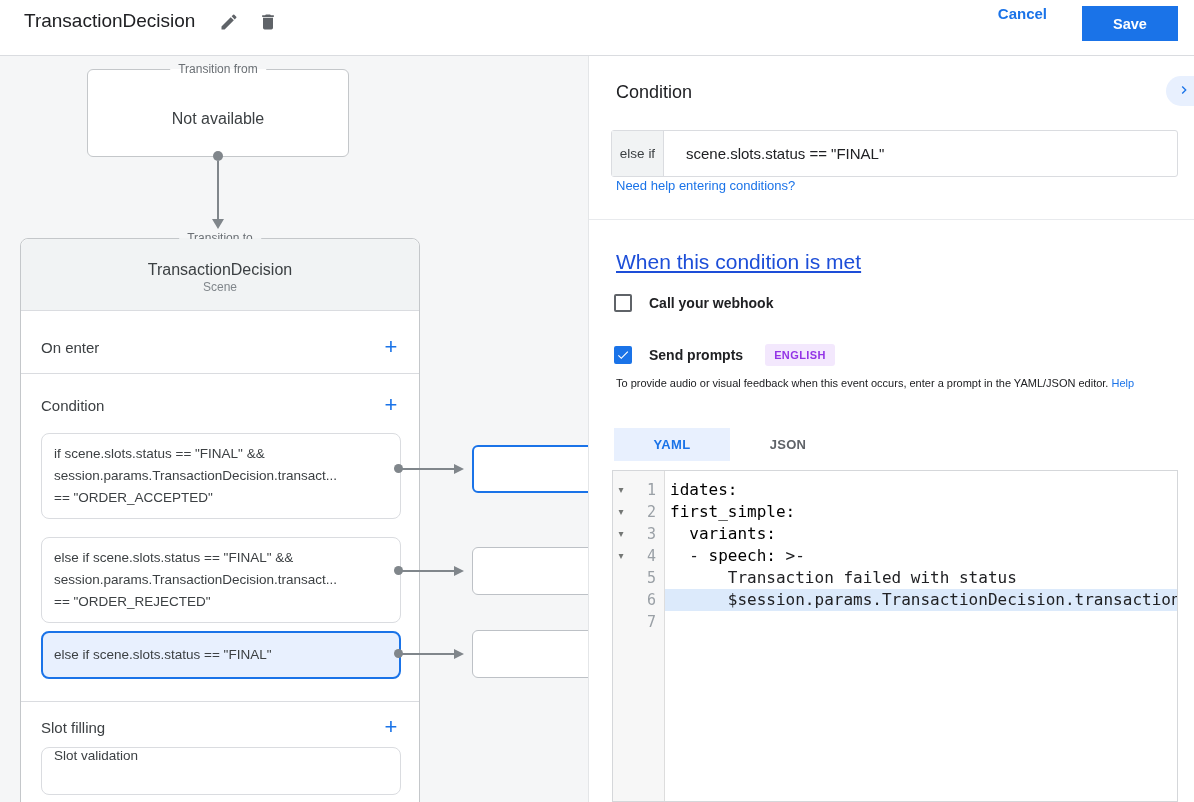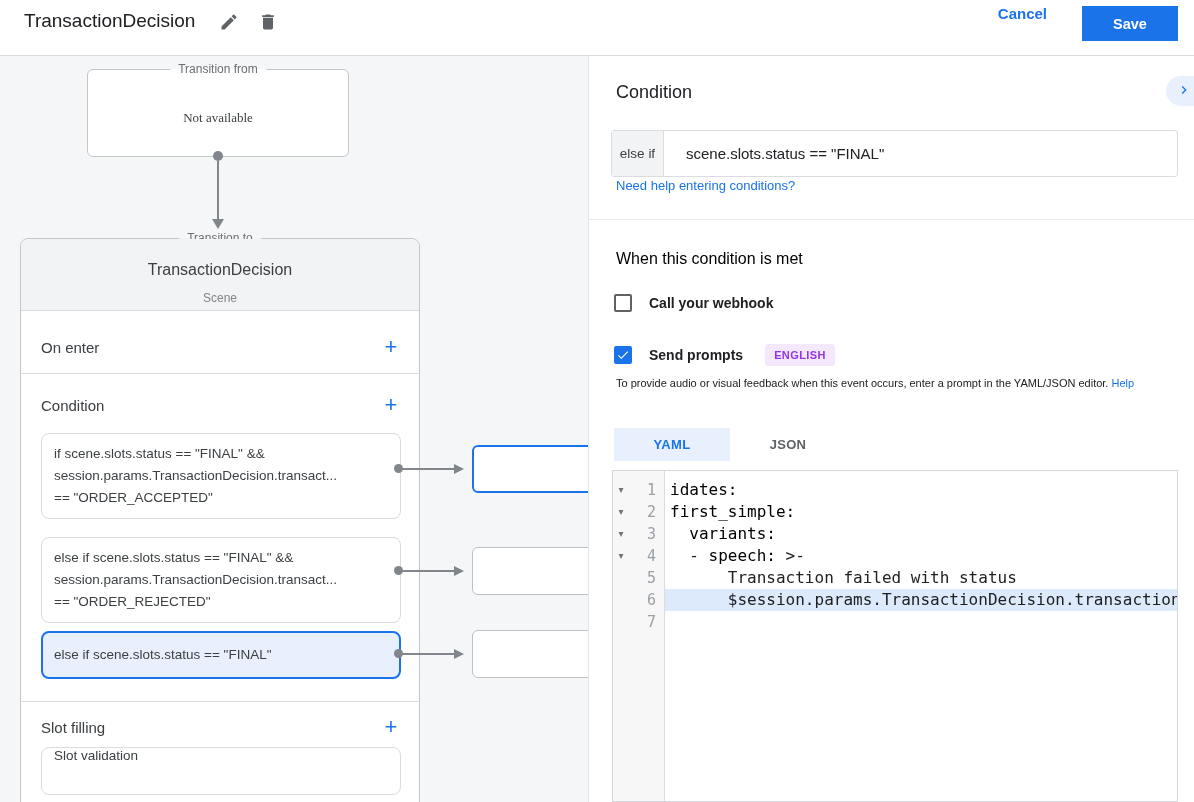--- a/index.html
+++ b/index.html
@@ -22,34 +22,34 @@
 
   
   .canvas { position:absolute; left:0; top:56px; width:588px; height:746px; background:#f5f6f7; overflow:hidden; }
 
   .legend { position:absolute; top:-8px; left:50%; transform:translateX(-50%); padding:0 8px;
             font-size:12px; color:#6b7075; white-space:nowrap; }
 
   .from-box { position:absolute; left:87px; top:13px; width:262px; height:88px; background:#fff;
               border:1px solid #c4c7ca; border-radius:6px; }
   .from-box .legend { background:linear-gradient(to bottom,#f5f6f7 50%,#ffffff 50%); }
-  .from-text { position:absolute; left:0; right:0; top:40px; text-align:center; font-size:13px; color:#3c4043;font-family:Liberation Serif, serif; }
+  .from-text { position:absolute; left:0; right:0; top:40px; text-align:center; font-size:16px; color:#3c4043; }
 
   .vconn-dot { position:absolute; left:213px; top:95px; width:10px; height:10px; border-radius:50%; background:#80868b; }
   .vconn-line { position:absolute; left:217px; top:105px; width:2px; height:58px; background:#80868b; }
   .vconn-head { position:absolute; left:212px; top:163px; width:0; height:0;
                 border-left:6px solid transparent; border-right:6px solid transparent; border-top:10px solid #80868b; }
 
   .scene-card { position:absolute; left:20px; top:182px; width:400px; height:620px; background:#fff;
                 border:1px solid #c4c7ca; border-radius:8px 8px 0 0; }
   .scene-card .legend { background:linear-gradient(to bottom,#f5f6f7 50%,#f1f3f4 50%); }
   .scene-header { position:absolute; left:0; top:0; right:0; height:72px; background:#f1f3f4;
                   border-bottom:1px solid #dadce0; border-radius:8px 8px 0 0; text-align:center; cursor:pointer; }
   .scene-header .sc-title { margin-top:22px; font-size:16px; color:#3c4043; }
-  .scene-header .sc-sub { margin-top:12px; font-size:12px; color:#80868b; }
+  .scene-header .sc-sub { margin-top:1px; font-size:12px; color:#80868b; }
 
   .sec-label { position:absolute; left:20px; font-size:15px; color:#3c4043; }
   .plus-btn { position:absolute; right:16px; width:24px; height:24px; border:none; background:none;
               color:#1a73e8; font-size:22px; line-height:24px; text-align:center; cursor:pointer; font-weight:400; }
   .sec-divider { position:absolute; left:0; right:0; height:1px; background:#dadce0; }
 
   .cond-card { position:absolute; left:20px; width:360px; background:#fff; border:1px solid #dadce0;
                border-radius:8px; padding:9px 12px; font-size:13.5px; color:#3c4043; line-height:22px; cursor:pointer; }
   .cond-card.selected { background:#e8f0fe; border:2px solid #1a73e8; display:flex; align-items:center; }
   .slot-card { position:absolute; left:20px; width:360px; height:48px; background:#fff; border:1px solid #dadce0;
@@ -75,21 +75,21 @@
 
   .cond-input-group { position:absolute; left:22px; top:74px; width:567px; height:47px;
                       border:1px solid #dadce0; border-radius:3px; display:flex; background:#fff; }
   .cond-prefix { width:52px; background:#f1f3f4; border-right:1px solid #dadce0; display:flex;
                  align-items:center; justify-content:center; font-size:13.5px; color:#3c4043; }
   .cond-value { flex:1; border:none; outline:none; padding:0 22px; font-size:15px; color:#202124;
                 font-family:"Liberation Sans", sans-serif; background:transparent; }
   .help-link { position:absolute; left:27px; top:122px; font-size:13px; color:#1a73e8; text-decoration:none; cursor:pointer; }
   .panel-divider { position:absolute; left:0; right:0; top:163px; height:1px; background:#e8eaed; }
 
-  .when-heading { position:absolute; left:27px; top:194px; font-size:16px; color:#000000; }
+  .when-heading { position:absolute; left:27px; top:194px; font-size:21px; color:#1d4ed8;text-decoration:underline; }
 
   .check-row { position:absolute; left:25px; display:flex; align-items:center; }
   .checkbox { width:18px; height:18px; border:2px solid #5f6368; border-radius:2px; background:#fff; cursor:pointer; flex:none; }
   .checkbox.checked { background:#1a73e8; border-color:#1a73e8; display:flex; align-items:center; justify-content:center; }
   .checkbox.checked svg { width:14px; height:14px; fill:#fff; }
   .check-label { margin-left:17px; font-size:14px; font-weight:bold; color:#202124; cursor:pointer; }
   .lang-badge { margin-left:22px; background:#f3e8fd; color:#9334e6; font-size:11px; font-weight:bold;
                 letter-spacing:.4px; padding:5px 9px; border-radius:3px; }
 
   .helper-text { position:absolute; left:27px; top:317px; width:575px; font-size:11px; line-height:21px; color:#202124; }

